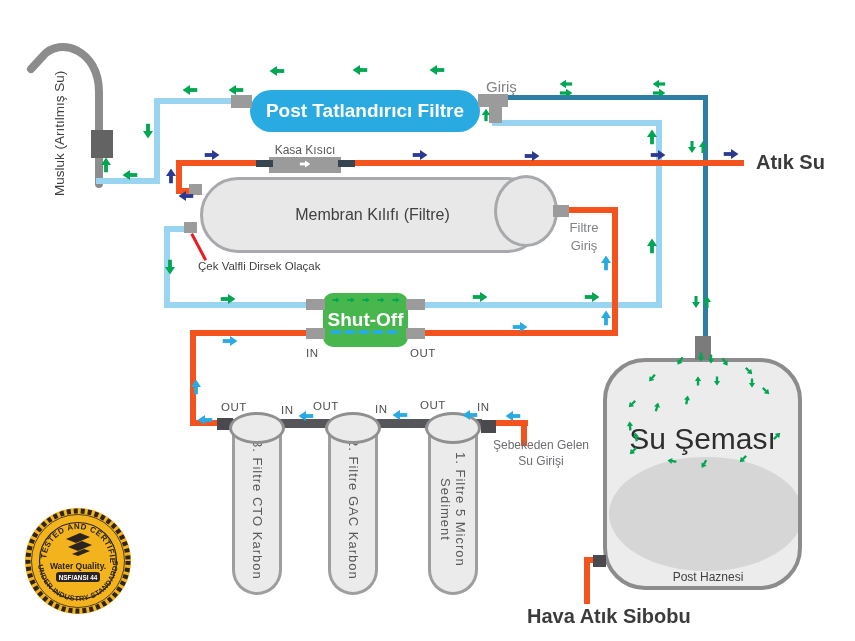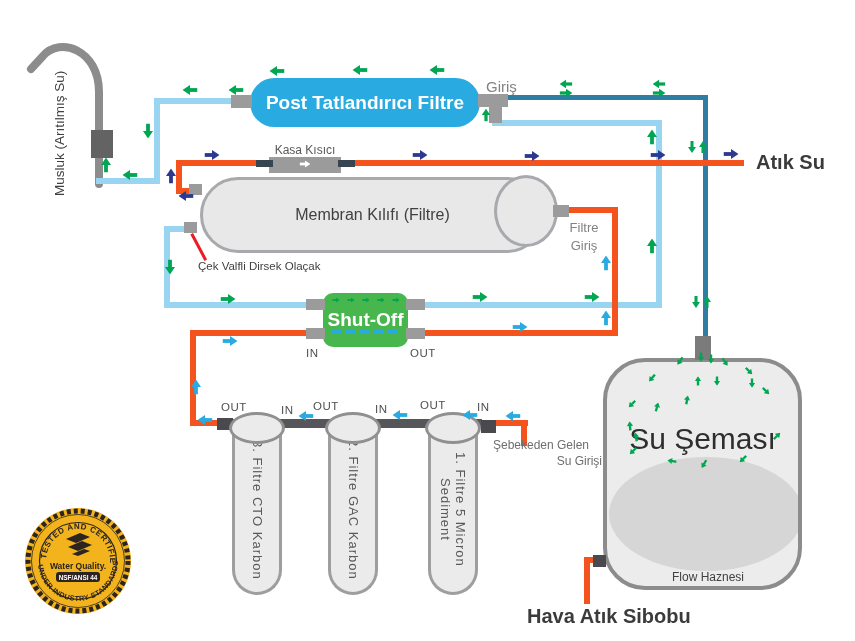--- a/index.html
+++ b/index.html
@@ -56,21 +56,21 @@
   <div class="pipe" style="left:521px;top:420px;width:6px;height:26px;background:#F4531D;"></div>
   <div class="pipe" style="left:584px;top:557px;width:6px;height:47px;background:#F4531D;"></div>
   <div class="pipe" style="left:584px;top:557px;width:14px;height:6px;background:#F4531D;"></div>
 
   <div class="shape" style="left:269px;top:157px;width:72px;height:16px;background:#9B9B9B;"></div>
   <div class="lbl" style="left:260px;top:143px;width:90px;text-align:center;font-size:12px;">Kasa Kısıcı</div>
 
   <div class="fit" style="left:231px;top:95px;width:21px;height:13px;"></div>
   <div class="fit" style="left:478px;top:94px;width:30px;height:13px;"></div>
   <div class="fit" style="left:489px;top:106px;width:13px;height:17px;"></div>
-  <div class="shape pill ctr" style="left:250px;top:78px;width:230px;height:49px;">
+  <div class="shape pill ctr" style="left:250px;top:90px;width:230px;height:42px;">
     <span>Post Tatlandırıcı Filtre</span>
   </div>
   <div class="lbl" style="left:486px;top:78px;font-size:15px;color:#808285;">Giriş</div>
 
   <div class="fit" style="left:189px;top:184px;width:13px;height:11px;"></div>
   <div class="fit" style="left:184px;top:222px;width:13px;height:11px;"></div>
   <div class="shape ctr" style="left:200px;top:177px;width:345px;height:76px;background:#E8E8E8;border:3px solid #A7A9AC;border-radius:38px;">
     <span style="font-size:16px;color:#414042;">Membran Kılıfı (Filtre)</span>
   </div>
   <div class="shape" style="left:494px;top:175px;width:64px;height:72px;background:#E8E8E8;border:3px solid #A7A9AC;border-radius:50%;z-index:11;"></div>
@@ -114,29 +114,29 @@
 
   <div class="lbl inout" style="left:221px;top:401px;">OUT</div>
   <div class="lbl inout" style="left:281px;top:404px;">IN</div>
   <div class="lbl inout" style="left:313px;top:400px;">OUT</div>
   <div class="lbl inout" style="left:375px;top:403px;">IN</div>
   <div class="lbl inout" style="left:420px;top:399px;">OUT</div>
   <div class="lbl inout" style="left:477px;top:401px;">IN</div>
 
   <div class="lbl" style="left:480px;top:437px;width:122px;text-align:center;font-size:12px;color:#6D6E71;line-height:1.35;white-space:normal;">
     <span style="display:block;">Şebekeden Gelen</span>
-    <span style="display:block;text-align:right;">Su Girişi</span>
+    <span style="display:block;">Su Girişi</span>
   </div>
 
   <div class="fit" style="left:695px;top:336px;width:16px;height:24px;background:#7B7B7B;"></div>
   <div class="shape" style="left:603px;top:358px;width:199px;height:232px;background:#ECECEC;border:4px solid #8C8C8C;border-radius:42px;overflow:hidden;">
     <div style="position:absolute;left:2px;top:95px;width:194px;height:114px;background:#D6D6D6;border-radius:50%;"></div>
   </div>
   <div class="lbl" style="left:620px;top:422px;width:165px;text-align:center;font-size:30px;color:#2E2E2E;">Su Şeması</div>
-  <div class="lbl" style="left:648px;top:570px;width:120px;text-align:center;font-size:12px;color:#414042;">Flow Haznesi</div>
+  <div class="lbl" style="left:648px;top:570px;width:120px;text-align:center;font-size:12px;color:#414042;">Post Haznesi</div>
   <div class="fit" style="left:593px;top:555px;width:13px;height:12px;background:#4A4A4E;"></div>
   <div class="lbl" style="left:527px;top:605px;font-size:20px;font-weight:600;color:#3B3B3B;">Hava Atık Sibobu</div>
 
   <svg style="position:absolute;left:24px;top:507px;z-index:10;" width="108" height="108" viewBox="0 0 108 108">
     <circle cx="54" cy="54" r="53" fill="#F2B31C"></circle>
     <circle cx="54" cy="54" r="50" fill="none" stroke="#2B2420" stroke-width="5" stroke-dasharray="4 3"></circle>
     <circle cx="54" cy="54" r="46.5" fill="#F2B31C" stroke="#2B2420" stroke-width="0.8"></circle>
     <circle cx="54" cy="54" r="38.5" fill="none" stroke="#2B2420" stroke-width="1.2"></circle>
     <defs>
       <path id="sealTop" d="M 22 54 A 32 32 0 0 1 86 54"></path>

